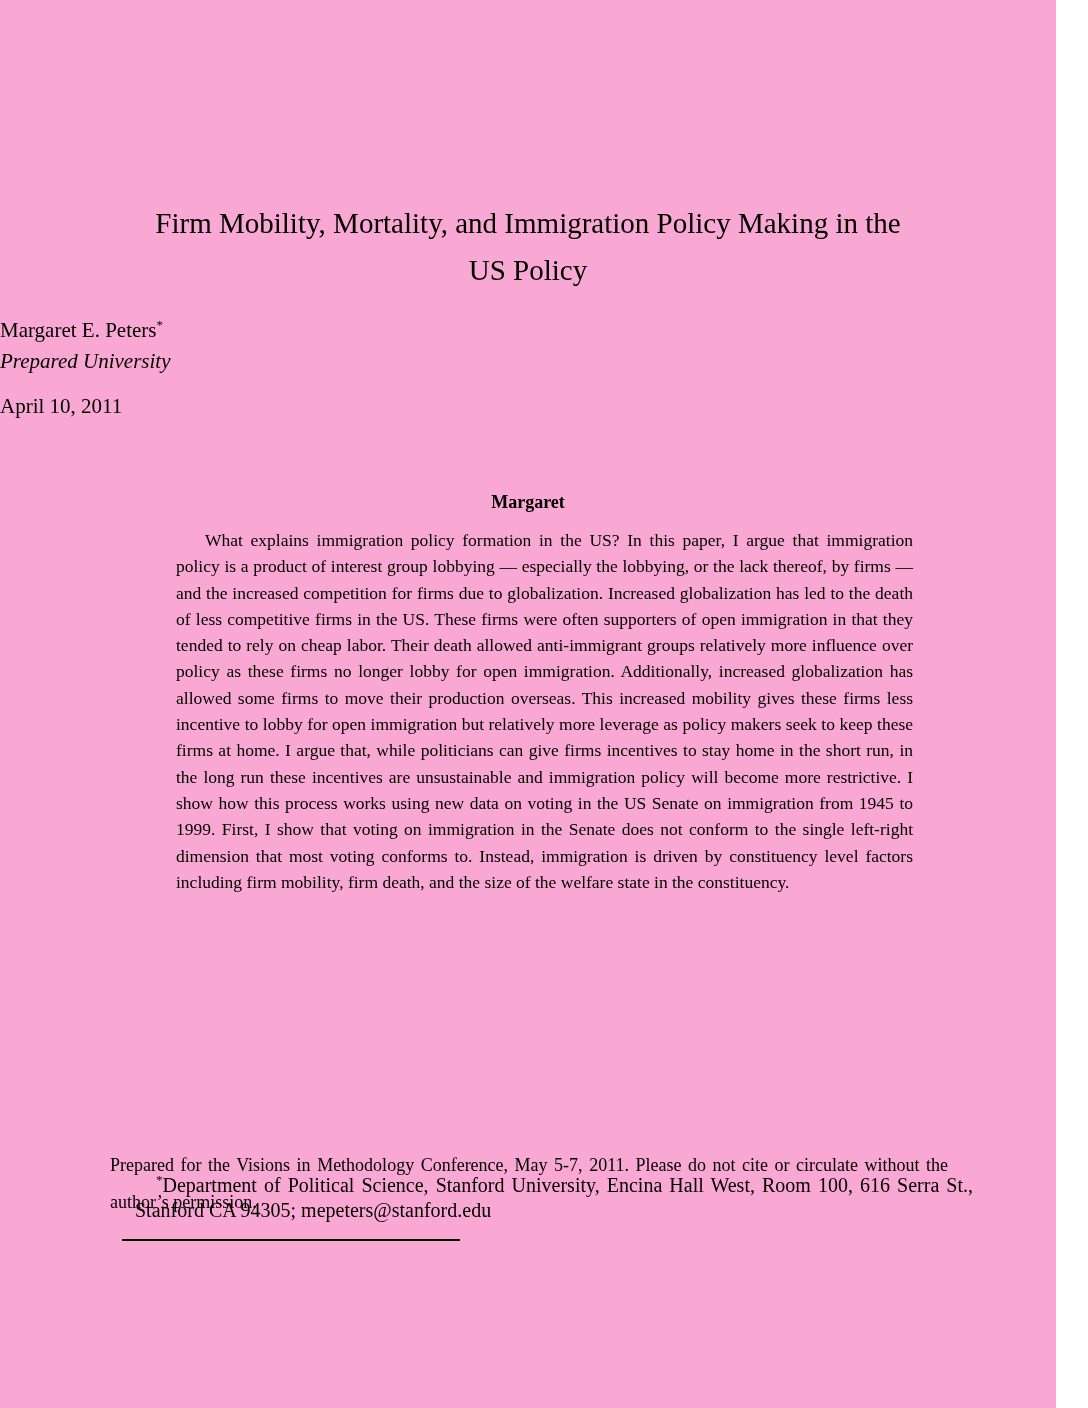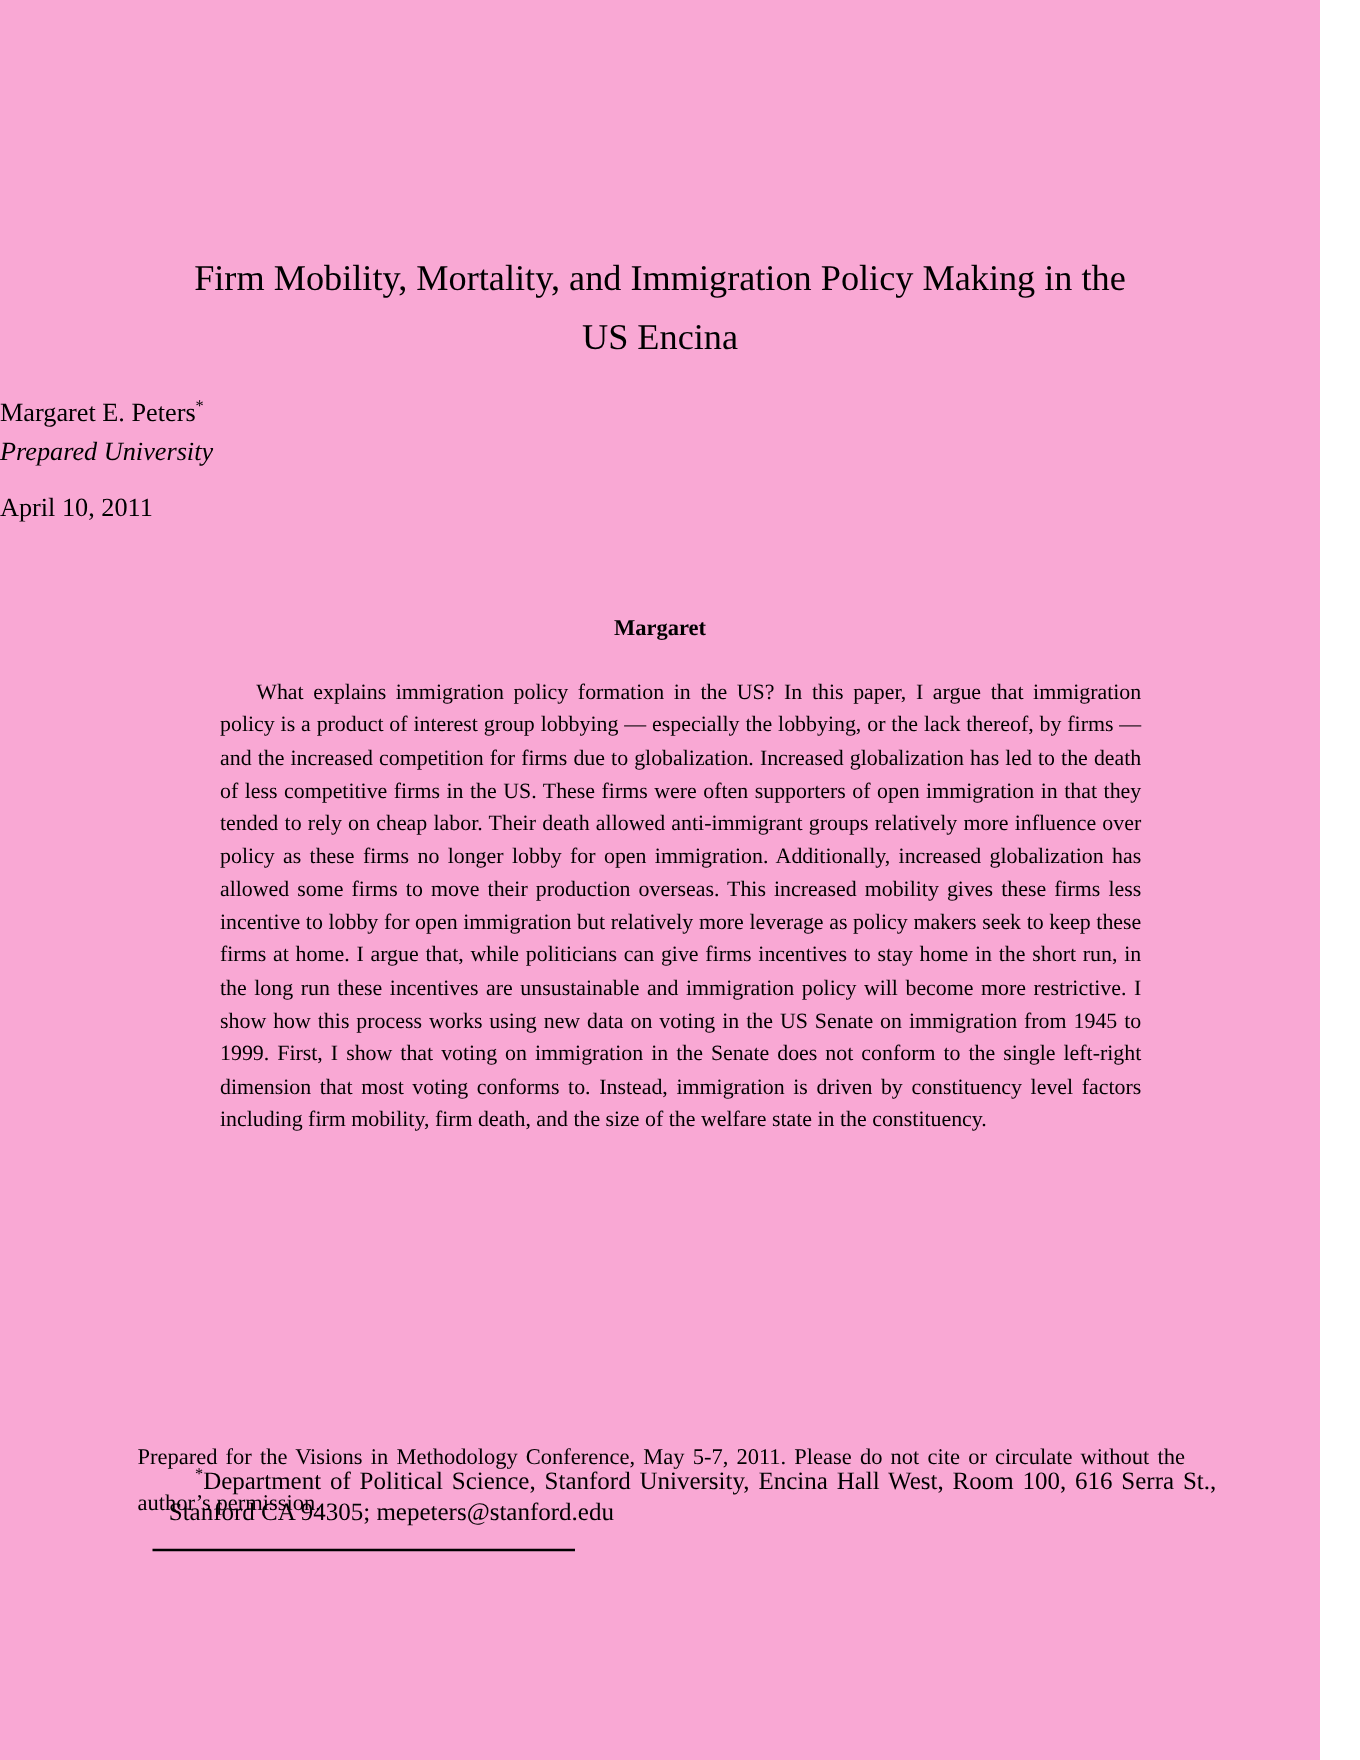--- a/index.html
+++ b/index.html
@@ -59,21 +59,21 @@
     top: 492px;
     left: 0;
     right: 0;
     text-align: center;
     font-size: 18px;
     font-weight: bold;
     margin: 0;
   }
   .abstract-body {
     position: absolute;
-    top: 540px;
+    top: 527px;
     left: 176px;
     width: 737px;
     font-size: 17.5px;
     line-height: 26.3px;
     text-align: justify;
     text-indent: 29px;
     margin: 0;
   }
   .conference-note {
     position: absolute;
@@ -107,21 +107,21 @@
     font-size: 65%;
     vertical-align: super;
     line-height: 0;
   }
 </style>
 </head>
 <body>
 
 <div class="page">
 
-  <h1 class="title-block"><span>Firm Mobility, Mortality, and Immigration Policy Making in the</span><br><span>US Encina</span></h1>
+  <h1 class="title-block"><span>Firm Mobility, Mortality, and Immigration Policy Making in the</span><br><span>US Policy</span></h1>
 
   <div class="author-block">
     <div class="author-name"><span>Margaret E. Peters</span><sup>*</sup></div>
     <div class="affiliation">Prepared University</div>
   </div>
 
   <div class="date-line">April 10, 2011</div>
 
   <h2 class="abstract-heading">Margaret</h2>
 

